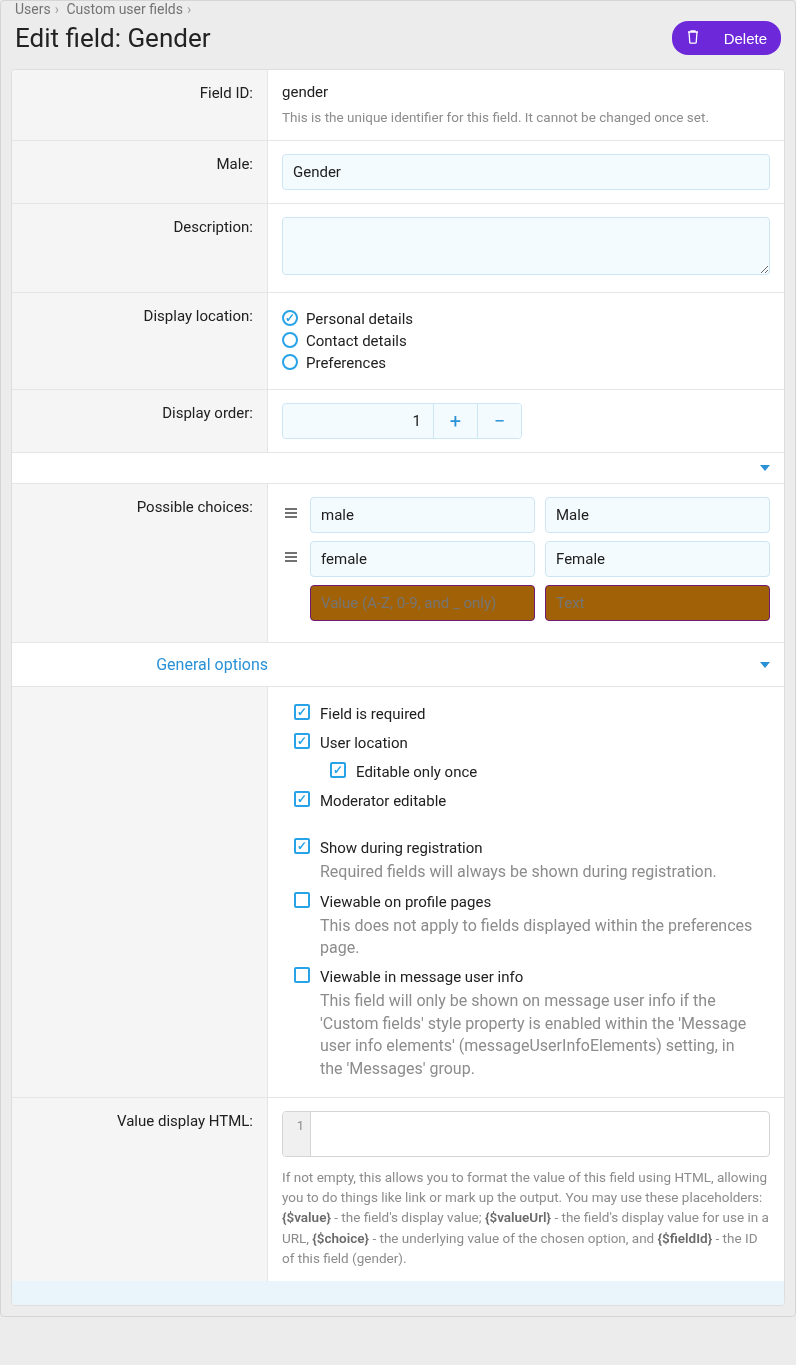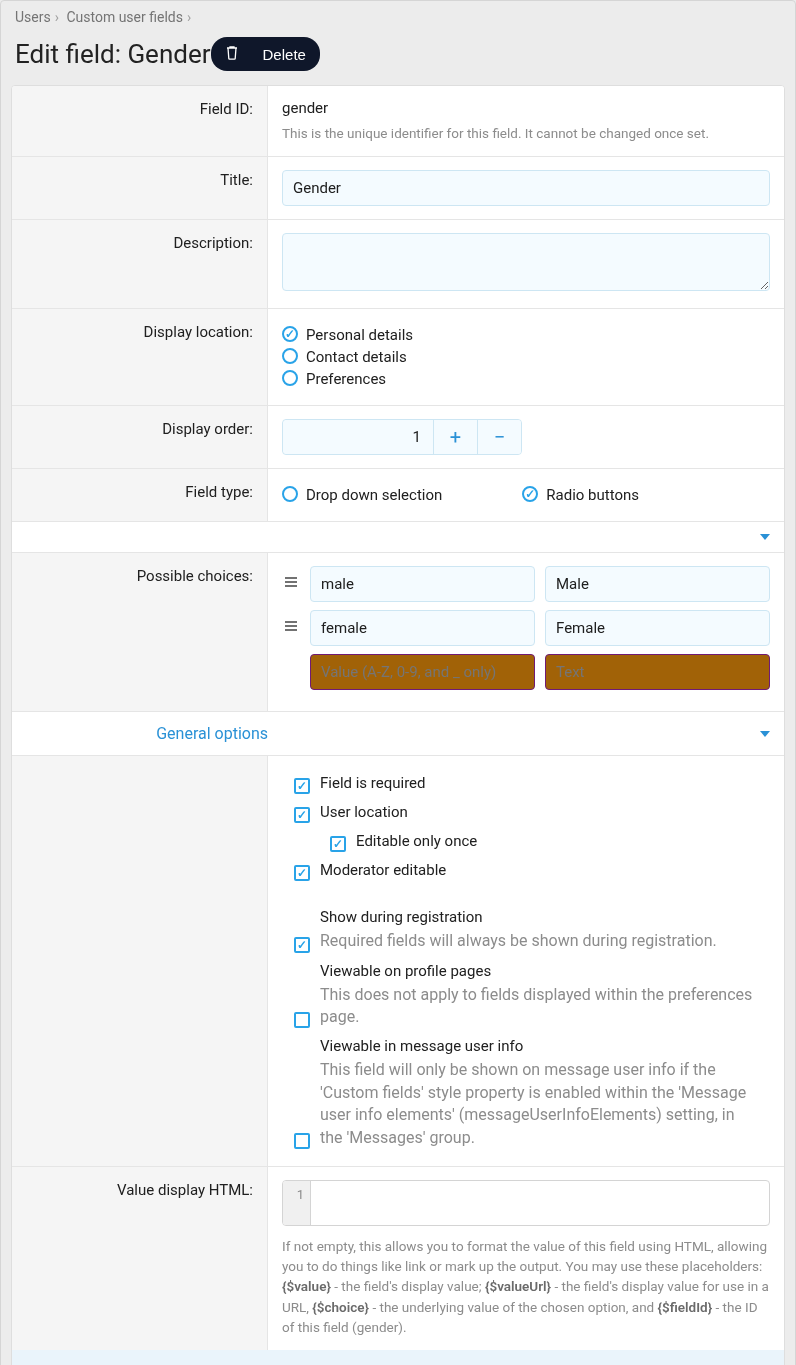--- a/index.html
+++ b/index.html
@@ -1,38 +1,38 @@
 <!DOCTYPE html>
 <html><head>
 <meta charset="utf-8">
 <style>
 *{box-sizing:border-box;margin:0;padding:0;}
 body{background:#ececec;font-family:-apple-system,BlinkMacSystemFont,"Segoe UI",Roboto,Arial,sans-serif;color:#202020;font-size:15px;}
 .wrap{width:796px;background:#ececec;border:1px solid #d5d5d5;border-radius:4px;padding-bottom:0;}
-.crumbs{padding:8px 14px;font-size:14px;color:#747474;}
+.crumbs{padding:0 14px;font-size:14px;color:#747474;}
 .crumbs a{color:#747474;text-decoration:none;}
 .crumbs .sep{margin:0 4px;color:#a0a0a0;}
-.tbar{display:flex;align-items:center;padding:4px 14px 14px;}
+.tbar{display:flex;align-items:center;justify-content:space-between;padding:4px 14px 14px;}
 h1{font-size:26px;font-weight:400;color:#222;}
-.btn-del{background:#0f172a;color:#fff;border:none;border-radius:16px;padding:8px 14px;font-size:15px;display:flex;align-items:center;gap:24px;cursor:pointer;}
+.btn-del{background:#6d28d9;color:#fff;border:none;border-radius:16px;padding:8px 14px;font-size:15px;display:flex;align-items:center;gap:24px;cursor:pointer;}
 .panel{margin:0 10px 10px;border:1px solid #dedede;border-radius:4px;background:#fff;overflow:hidden;}
 .row{display:flex;border-bottom:1px solid #e5e5e5;}
 .lab{width:256px;min-width:256px;background:#f5f5f5;padding:14px 14px;text-align:right;color:#202020;font-size:15px;border-right:1px solid #e5e5e5;}
 .val{flex:1;padding:13px 14px;background:#fff;}
 .static{font-size:15px;color:#202020;margin-bottom:6px;}
 .hint{font-size:13.5px;color:#8c8c8c;line-height:1.5;}
 .hint b{color:#6a6a6a;font-weight:600;}
 input[type=text],textarea{width:100%;border:1px solid #cde6f3;background:#f4fbff;border-radius:4px;padding:8px 10px;font-size:15px;font-family:inherit;color:#202020;}
 textarea{height:58px;resize:vertical;}
 .radio-line{display:flex;gap:8px;margin:4px 0;}
 .r-box{width:16px;height:16px;border:2px solid #29a3e8;border-radius:50%;display:flex;align-items:center;justify-content:center;}
 .r-box.sel::after{content:"✓";font-size:12px;color:#29a3e8;font-weight:700;}
 .chk{width:16px;height:16px;border:2px solid #29a3e8;border-radius:2px;display:inline-flex;align-items:center;justify-content:center;flex-shrink:0;}
 .chk.on::after{content:"✓";font-size:12px;color:#29a3e8;font-weight:700;}
-.chk-line{display:flex;align-items:flex-end;gap:10px;padding:4px 12px;}
+.chk-line{display:flex;align-items:flex-start;gap:10px;padding:4px 12px;}
 .chk-line .txt{line-height:1.4;}
 .chk-line .sub{color:#8c8c8c;font-size:16px;margin-top:2px;}
 .chk-indent{margin-left:36px;}
 .stepper{display:flex;border:1px solid #cde6f3;border-radius:4px;overflow:hidden;width:240px;background:#f4fbff;}
 .stepper input{border:none;width:150px;text-align:right;padding-right:12px;}
 .stepper .sb{width:45px;border-left:1px solid #cde6f3;background:#f4fbff;color:#2a91d6;font-size:20px;display:flex;align-items:center;justify-content:center;cursor:pointer;}
 .ft-row{display:flex;gap:80px;}
 .sect{padding:12px 14px;color:#2a91d6;font-size:16px;display:flex;align-items:center;justify-content:flex-end;gap:8px;cursor:pointer;background:#fff;border-bottom:1px solid #e5e5e5;}
 .sect .sl{flex:1;text-align:right;margin-right:auto;max-width:242px;}
 .sect .tri{width:0;height:0;border-left:5px solid transparent;border-right:5px solid transparent;border-top:6px solid #2a91d6;}
@@ -69,21 +69,21 @@
 
     <div class="row">
       <div class="lab">Field ID:</div>
       <div class="val">
         <div class="static">gender</div>
         <div class="hint">This is the unique identifier for this field. It cannot be changed once set.</div>
       </div>
     </div>
 
     <div class="row">
-      <div class="lab">Title:</div>
+      <div class="lab">Male:</div>
       <div class="val"><input type="text" value="Gender" style=""></div>
     </div>
 
     <div class="row">
       <div class="lab">Description:</div>
       <div class="val"><textarea style=""></textarea></div>
     </div>
 
     <div class="row">
       <div class="lab">Display location:</div>
@@ -107,35 +107,20 @@
       <div class="lab">Display order:</div>
       <div class="val">
         <div class="stepper">
           <input type="text" value="1" style="">
           <div class="sb">+</div>
           <div class="sb">−</div>
         </div>
       </div>
     </div>
 
-    <div class="row">
-      <div class="lab">Field type:</div>
-      <div class="val">
-        <div class="ft-row">
-          <div class="radio-line">
-              <span class="r-box"></span>
-              <span>Drop down selection</span>
-            </div>
-          <div class="radio-line">
-              <span class="r-box sel"></span>
-              <span>Radio buttons</span>
-            </div>
-        </div>
-      </div>
-    </div>
 
     <div class="sect">
       <div class="tri"></div>
     </div>
 
     <div class="row">
       <div class="lab">Possible choices:</div>
       <div class="val choices">
         <div class="r">
           <span class="drag"><svg viewBox="0 0 14 14">

